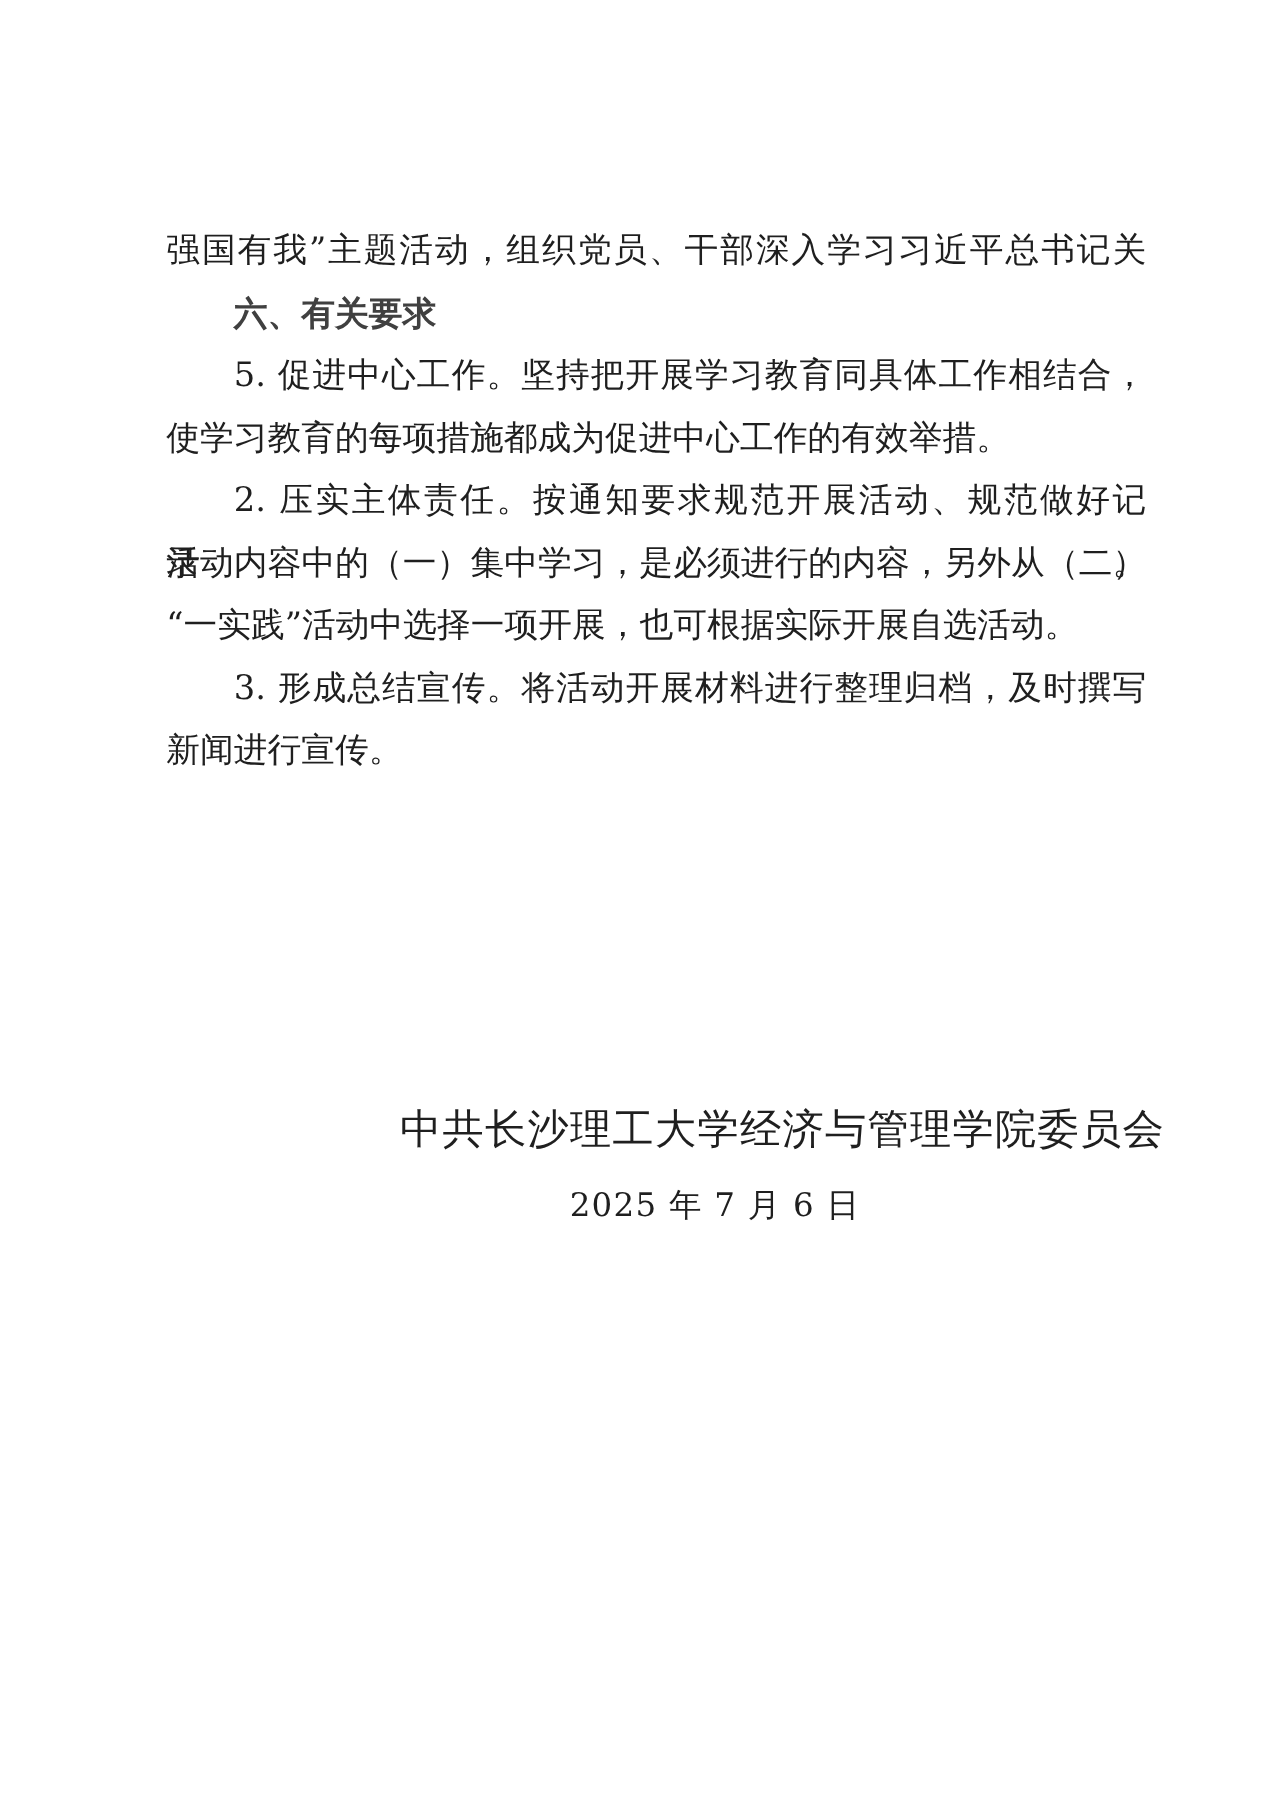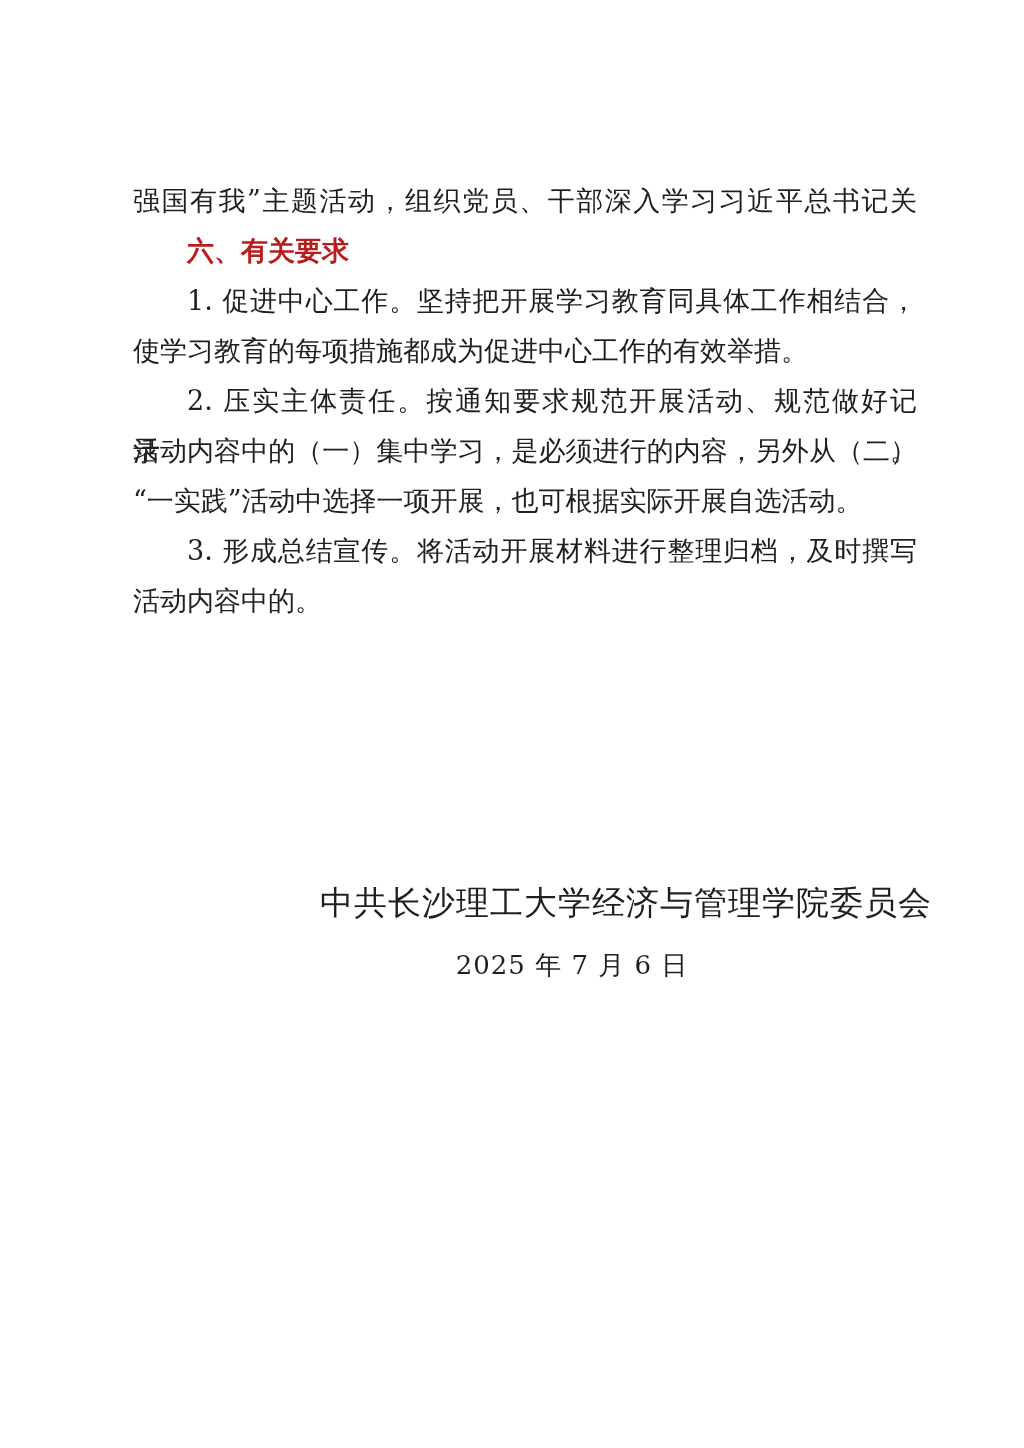--- a/index.html
+++ b/index.html
@@ -29,21 +29,21 @@
     text-align: justify;
     letter-spacing: 0;
     white-space: normal;
   }
   .line.fill { text-align-last: justify; }
   .line.end  { text-align-last: left; }
   .line.indent { text-indent: 54px; }
   .line.heading {
     font-family: Liberation Sans, sans-serif;
     font-weight: bold;
-    color: #b91c1c;
+    color: #404040;
   }
   .signature-block {
     position: absolute;
     top: 878px;
     right: 200px;
     width: 504px;
     text-align: center;
   }
   .signature-org {
     font-size: 33px;
@@ -69,27 +69,27 @@
   }
 </style>
 </head>
 <body>
 
 <div class="page">
 
   <div class="text-block">
     <div class="line fill">强国有我”主题活动，组织党员、干部深入学习习近平总书记关</div>
     <div class="line heading indent end">六、有关要求</div>
-    <div class="line indent fill">1. 促进中心工作。坚持把开展学习教育同具体工作相结合，</div>
+    <div class="line indent fill">5. 促进中心工作。坚持把开展学习教育同具体工作相结合，</div>
     <div class="line end">使学习教育的每项措施都成为促进中心工作的有效举措。</div>
     <div class="line indent fill">2. 压实主体责任。按通知要求规范开展活动、规范做好记录。</div>
     <div class="line fill">活动内容中的（一）集中学习，是必须进行的内容，另外从（二）</div>
     <div class="line end">“一实践”活动中选择一项开展，也可根据实际开展自选活动。</div>
     <div class="line indent fill">3. 形成总结宣传。将活动开展材料进行整理归档，及时撰写</div>
-    <div class="line end">活动内容中的。</div>
+    <div class="line end">新闻进行宣传。</div>
   </div>
 
   <div class="signature-block">
     <div class="signature-org">中共长沙理工大学经济与管理学院委员会</div>
     <div class="signature-date">2025 年 7 月 6 日</div>
   </div>
 
   <div class="page-number">– 4 –</div>
 
 </div>

